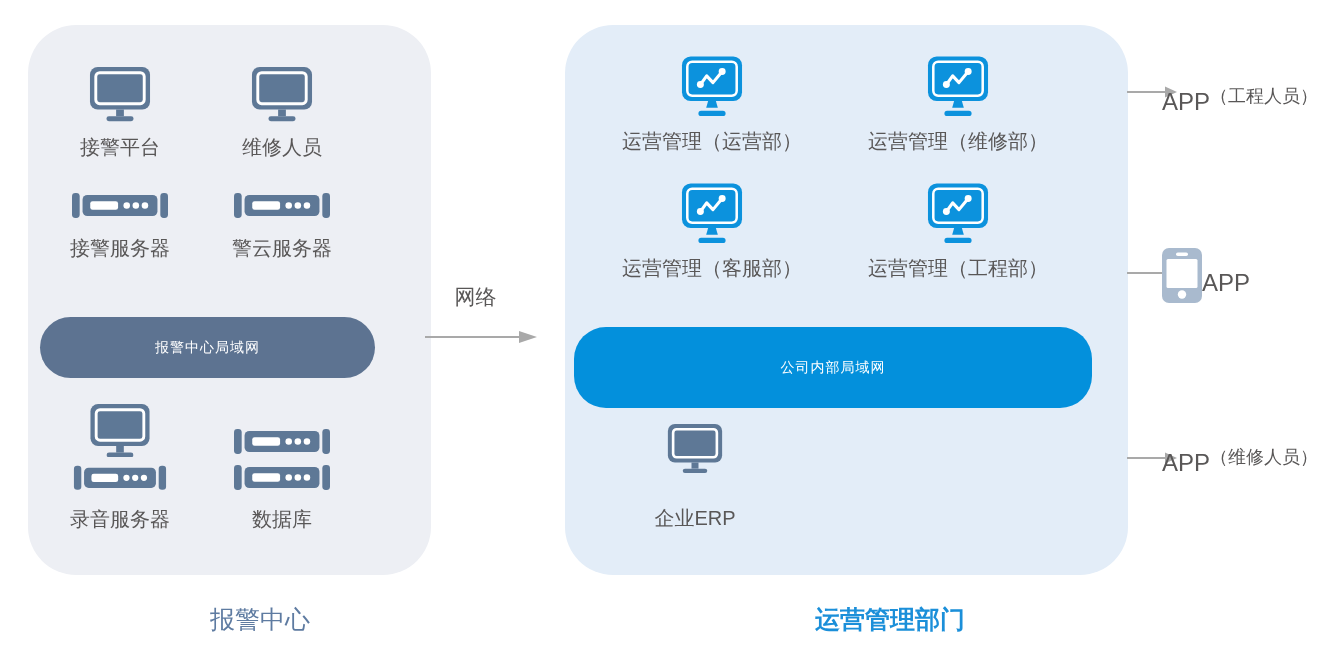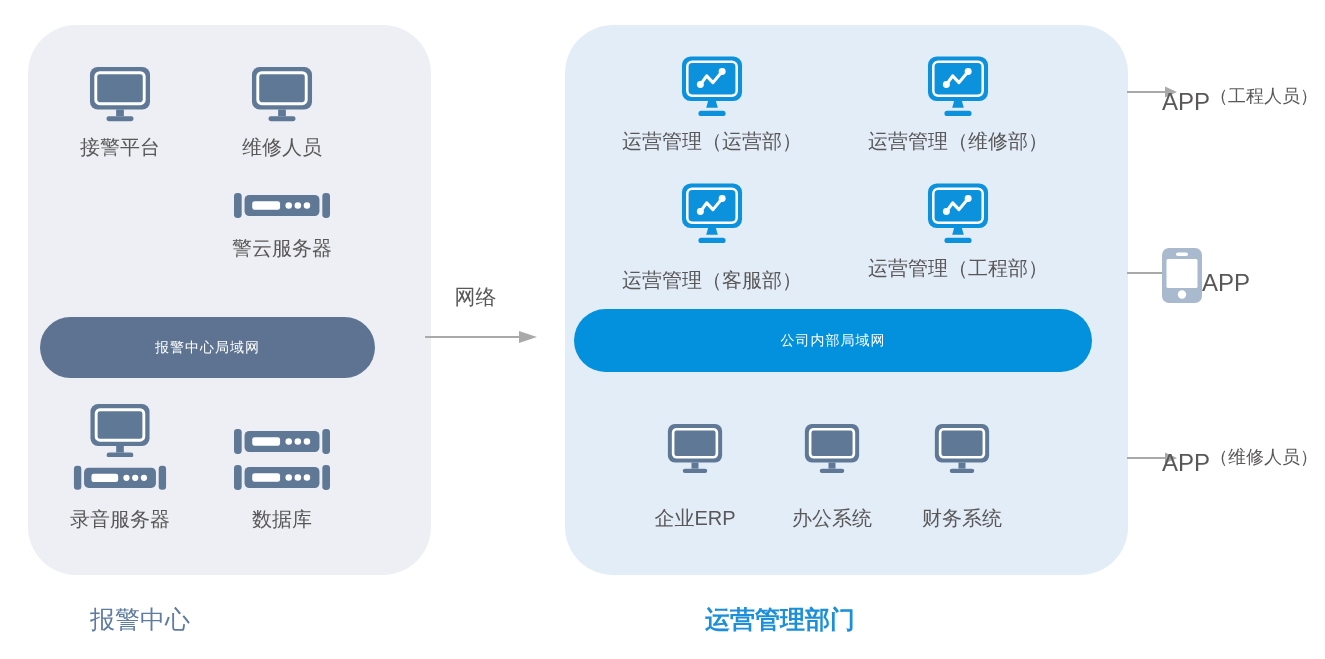--- a/index.html
+++ b/index.html
@@ -9,22 +9,22 @@
   }
   .panel{position:absolute;border-radius:48px;padding-left:28px;}
   #panel-left{left:28px;top:25px;width:375px;height:550px;background:var(--panel-left);}
   #panel-right{left:565px;top:25px;width:535px;height:550px;background:var(--panel-right);}
   .dev{position:absolute;display:flex;flex-direction:column;align-items:center;}
   .dev .lbl{font-size:20px;color:var(--label);white-space:nowrap;}
   .icons-stack{display:flex;flex-direction:column;align-items:center;justify-content:flex-end;gap:7px;height:88px;}
   .pill{position:absolute;display:flex;align-items:center;justify-content:center;
         color:#ffffff;font-size:14px;letter-spacing:1px;white-space:nowrap;}
   #pill-dark{left:40px;top:317px;width:335px;height:61px;border-radius:31px;background:var(--pill-dark);}
-  #pill-blue{left:574px;top:309px;width:518px;height:63px;border-radius:32px;background:var(--pill-blue);}
-  .caption{position:absolute;text-align:left;font-size:25px;white-space:nowrap;}
+  #pill-blue{left:574px;top:327px;width:518px;height:81px;border-radius:32px;background:var(--pill-blue);}
+  .caption{position:absolute;text-align:right;font-size:25px;white-space:nowrap;}
   #caption-left{left:90px;top:603px;width:220px;color:var(--caption-left);}
   #caption-right{left:705px;top:603px;width:260px;color:var(--caption-right);font-weight:bold;}
   #network-label{position:absolute;left:418px;top:283px;width:115px;text-align:center;
                  font-size:21px;color:var(--label);}
   .arrow{position:absolute;color:var(--arrow);}
   .icon-slate{color:var(--slate);}
   .icon-blue{color:var(--blue);}
   .icon-phone{color:var(--phone);}
   .app-group{position:absolute;width:155px;display:flex;align-items:center;}
   .app-group .app-name{margin-top:14px;font-size:24px;color:var(--label);}
@@ -83,20 +83,26 @@
         </svg>
       <div class="lbl mt12">接警平台</div>
     </div>
     <div class="dev" style="left:169px;top:41px;width:170px;">
       <svg class="icon-slate" width="62" height="56" viewBox="0 0 64 56">
           <use href="#tpl-monitor"></use>
         </svg>
       <div class="lbl mt12">维修人员</div>
     </div>
 
+    <div class="dev" style="left:7px;top:166px;width:170px;">
+      <svg class="icon-slate" width="96" height="29" viewBox="0 0 100 30">
+          <use href="#tpl-server"></use>
+        </svg>
+      <div class="lbl mt15">接警服务器</div>
+    </div>
     <div class="dev" style="left:169px;top:166px;width:170px;">
       <svg class="icon-slate" width="96" height="29" viewBox="0 0 100 30">
           <use href="#tpl-server"></use>
         </svg>
       <div class="lbl mt15">警云服务器</div>
     </div>
 
     <div class="dev" style="left:7px;top:379px;width:170px;">
       <div class="icons-stack">
         <svg class="icon-slate" width="62" height="56" viewBox="0 0 64 56">
@@ -137,50 +143,38 @@
           <use href="#tpl-chart-monitor"></use>
         </svg>
       <div class="lbl mt11">运营管理（运营部）</div>
     </div>
     <div class="dev" style="left:268px;top:31px;width:250px;justify-content:center;">
       <svg class="icon-blue" width="62" height="61" viewBox="0 0 64 62">
           <use href="#tpl-chart-monitor"></use>
         </svg>
       <div class="lbl mt11">运营管理（维修部）</div>
     </div>
-    <div class="dev" style="left:22px;top:158px;width:250px;gap:12px;">
+    <div class="dev" style="left:22px;top:158px;width:250px;">
       <svg class="icon-blue" width="62" height="61" viewBox="0 0 64 62">
           <use href="#tpl-chart-monitor"></use>
         </svg>
       <div class="lbl mt11">运营管理（客服部）</div>
     </div>
     <div class="dev" style="left:268px;top:158px;width:250px;">
       <svg class="icon-blue" width="62" height="61" viewBox="0 0 64 62">
           <use href="#tpl-chart-monitor"></use>
         </svg>
       <div class="lbl mt11">运营管理（工程部）</div>
     </div>
 
     <div class="dev" style="left:60px;top:399px;width:140px;">
       <svg class="icon-slate" width="56" height="49" viewBox="0 0 64 56">
           <use href="#tpl-monitor"></use>
         </svg>
       <div class="lbl mt16">企业ERP</div>
-    </div>
-    <div class="dev" style="left:197px;top:399px;width:140px;">
-      <svg class="icon-slate" width="56" height="49" viewBox="0 0 64 56">
-          <use href="#tpl-monitor"></use>
-        </svg>
-      <div class="lbl mt16">办公系统</div>
-    </div>
-    <div class="dev" style="left:327px;top:399px;width:140px;">
-      <svg class="icon-slate" width="56" height="49" viewBox="0 0 64 56">
-          <use href="#tpl-monitor"></use>
-        </svg>
-      <div class="lbl mt16">财务系统</div>
     </div>
   </div>
 
   <div id="pill-blue" class="pill">公司内部局域网</div>
   <div id="caption-right" class="caption">运营管理部门</div>
 
   <svg class="arrow" style="left:1127px;top:86px;" width="50" height="12" viewBox="0 0 50 12">
       <use href="#tpl-arrow-sm"></use>
     </svg>
   <svg class="arrow" style="left:1127px;top:267px;" width="50" height="12" viewBox="0 0 50 12">

